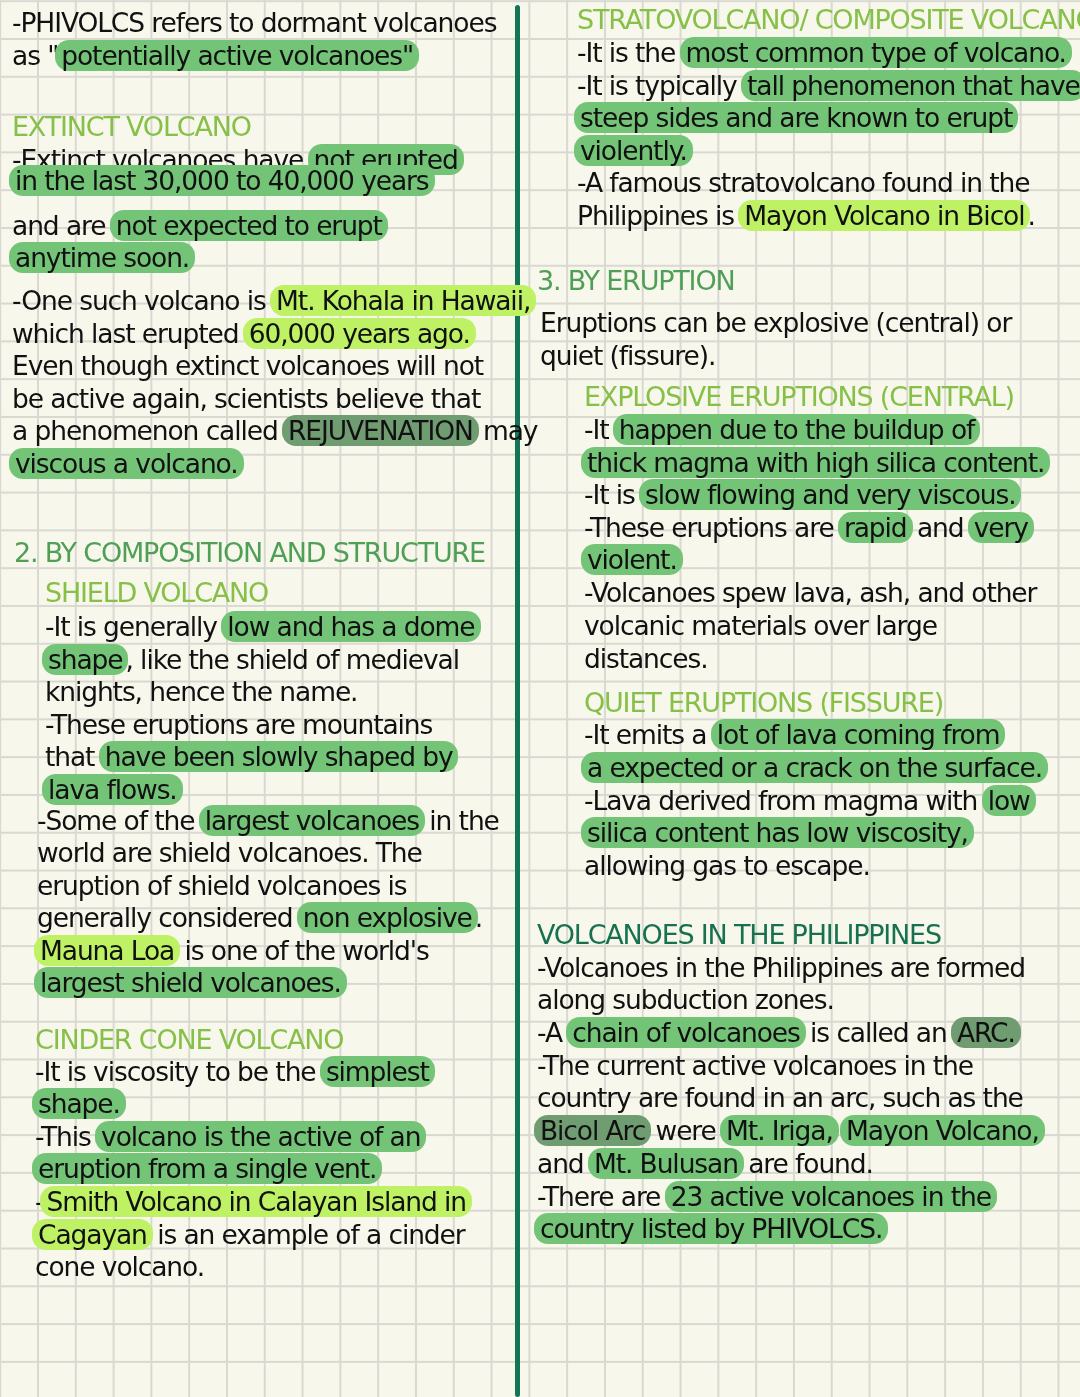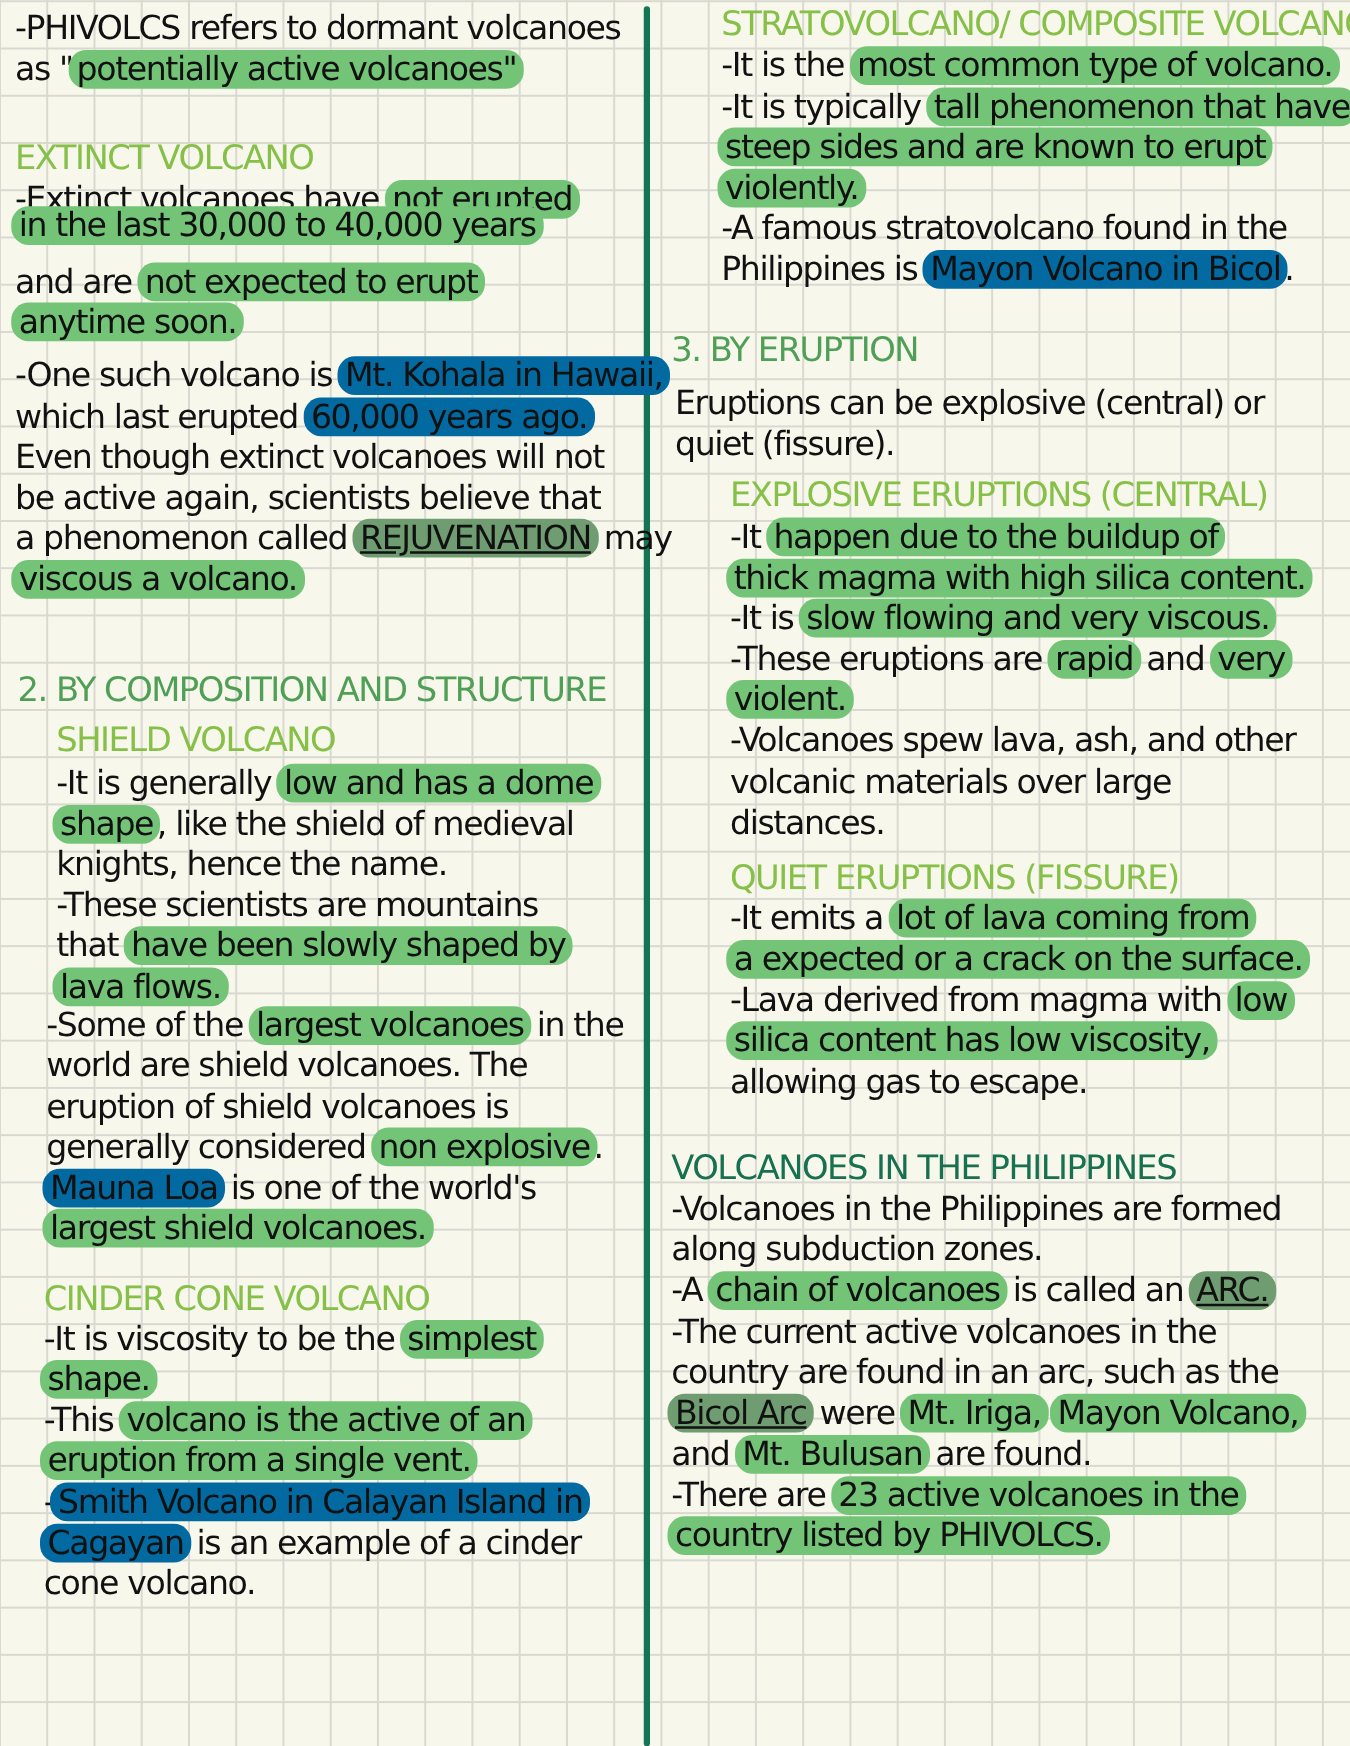--- a/index.html
+++ b/index.html
@@ -22,22 +22,22 @@
     position: absolute; white-space: nowrap;
     font-size: 26.5px; line-height: 33px; letter-spacing: -1.1px;
     font-family: "DejaVu Sans", sans-serif;
   }
   .h-sec { color: #4f9f57; font-size: 27px; letter-spacing: -1.2px; }
   .h-sub { color: #86c048; font-size: 27px; letter-spacing: -1.2px; }
   .h-dark { color: #17704f; font-size: 27px; letter-spacing: -1.2px; }
   .hl {
     background: #74c478; border-radius: 14px; padding: 0 6px; margin: 0 -3px;
   }
-  .hb { background: #0369a1; border-radius: 14px; padding: 0 6px; margin: 0 -3px; }
-  .hd { background: #6f9c71; border-radius: 14px; padding: 0 6px; margin: 0 -3px; text-decoration: underline; }
+  .hb { background: #bef264; border-radius: 14px; padding: 0 6px; margin: 0 -3px; }
+  .hd { background: #6f9c71; border-radius: 14px; padding: 0 6px; margin: 0 -3px; }
 </style>
 </head>
 <body>
 
 <div class="divider"></div>
 
 <div>
   <div class="ln" style="left:12px;top:6px"><span>-PHIVOLCS refers to dormant volcanoes</span></div>
   <div class="ln" style="left:12px;top:39px"><span>as "</span><span class="hl">potentially active volcanoes"</span></div>
 
@@ -51,21 +51,21 @@
   <div class="ln" style="left:12px;top:349px">Even though extinct volcanoes will not</div>
   <div class="ln" style="left:12px;top:382px">be active again, scientists believe that</div>
   <div class="ln" style="left:12px;top:414px"><span>a phenomenon called </span><span class="hd">REJUVENATION</span><span> may</span></div>
   <div class="ln" style="left:12px;top:447px"><span class="hl">viscous a volcano.</span></div>
 
   <div class="ln h-sec" style="left:14px;top:536px">2. BY COMPOSITION AND STRUCTURE</div>
   <div class="ln h-sub" style="left:45px;top:576px">SHIELD VOLCANO</div>
   <div class="ln" style="left:45px;top:610px"><span>-It is generally </span><span class="hl">low and has a dome</span></div>
   <div class="ln" style="left:45px;top:643px"><span class="hl">shape</span><span>, like the shield of medieval</span></div>
   <div class="ln" style="left:45px;top:675px">knights, hence the name.</div>
-  <div class="ln" style="left:45px;top:708px">-These scientists are mountains</div>
+  <div class="ln" style="left:45px;top:708px">-These eruptions are mountains</div>
   <div class="ln" style="left:45px;top:740px"><span>that </span><span class="hl">have been slowly shaped by</span></div>
   <div class="ln" style="left:45px;top:773px"><span class="hl">lava flows.</span></div>
   <div class="ln" style="left:37px;top:804px"><span>-Some of the </span><span class="hl">largest volcanoes</span><span> in the</span></div>
   <div class="ln" style="left:37px;top:836px">world are shield volcanoes. The</div>
   <div class="ln" style="left:37px;top:869px">eruption of shield volcanoes is</div>
   <div class="ln" style="left:37px;top:901px"><span>generally considered </span><span class="hl">non explosive</span><span>.</span></div>
   <div class="ln" style="left:37px;top:934px"><span class="hb">Mauna Loa</span><span> is one of the world's</span></div>
   <div class="ln" style="left:37px;top:966px"><span class="hl">largest shield volcanoes.</span></div>
 
   <div class="ln h-sub" style="left:35px;top:1023px">CINDER CONE VOLCANO</div>

